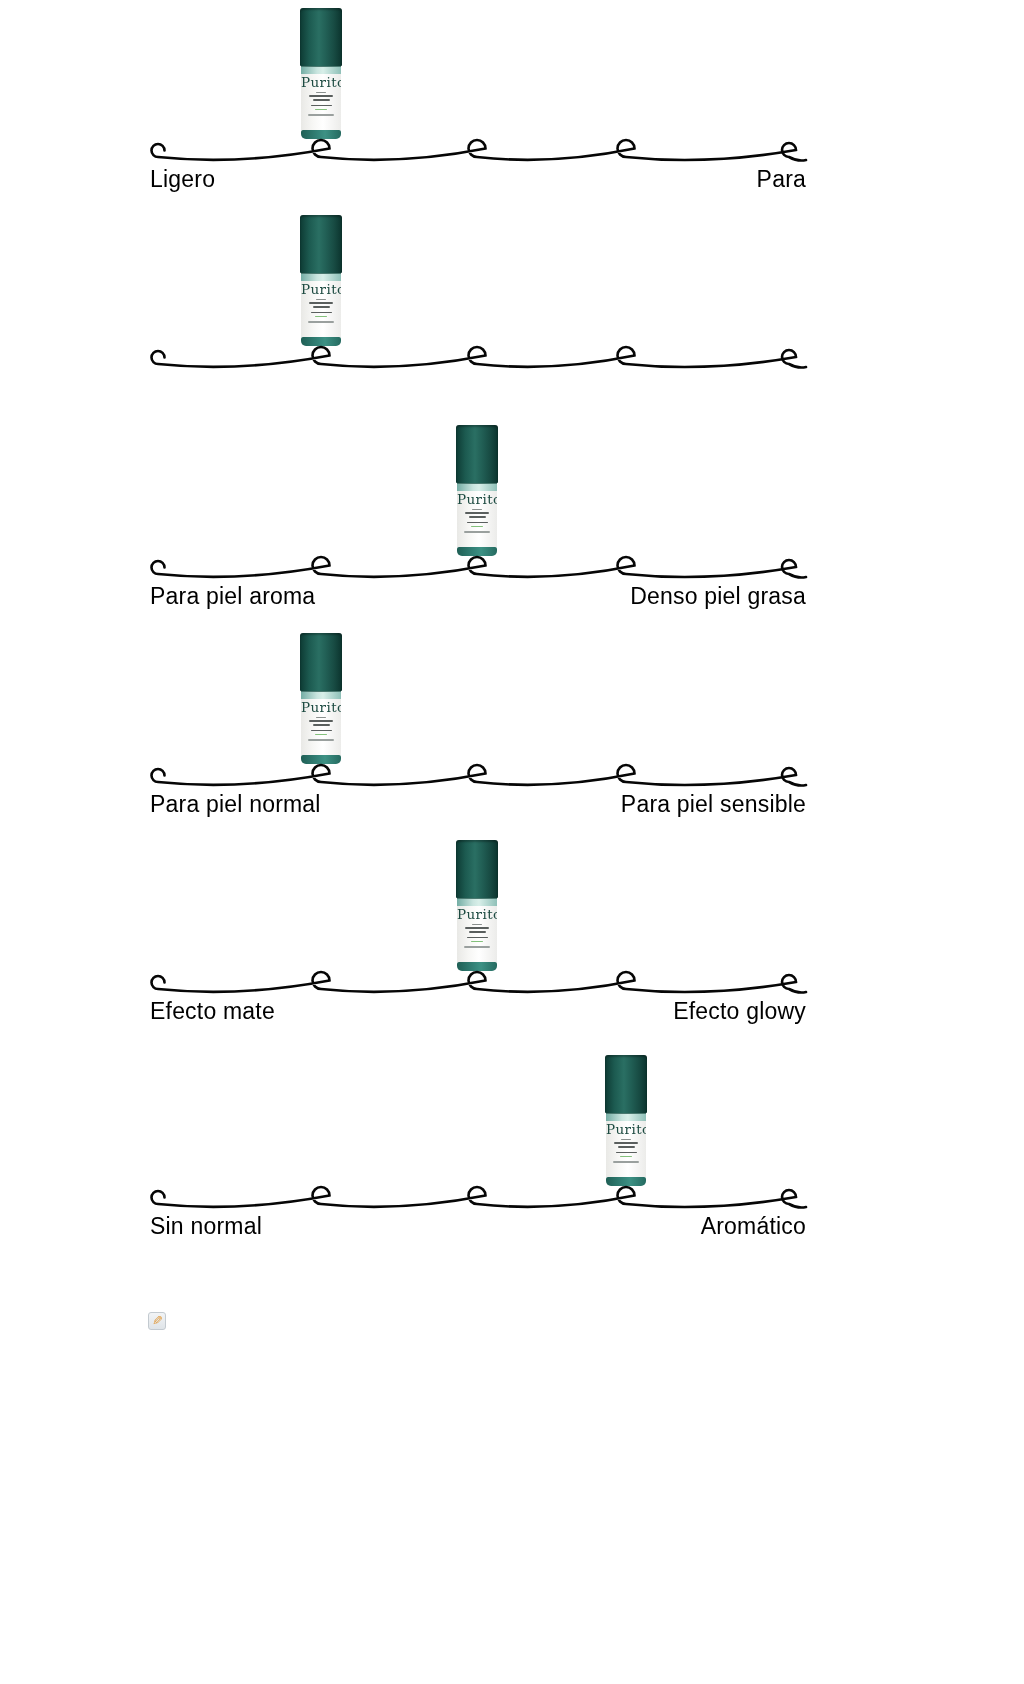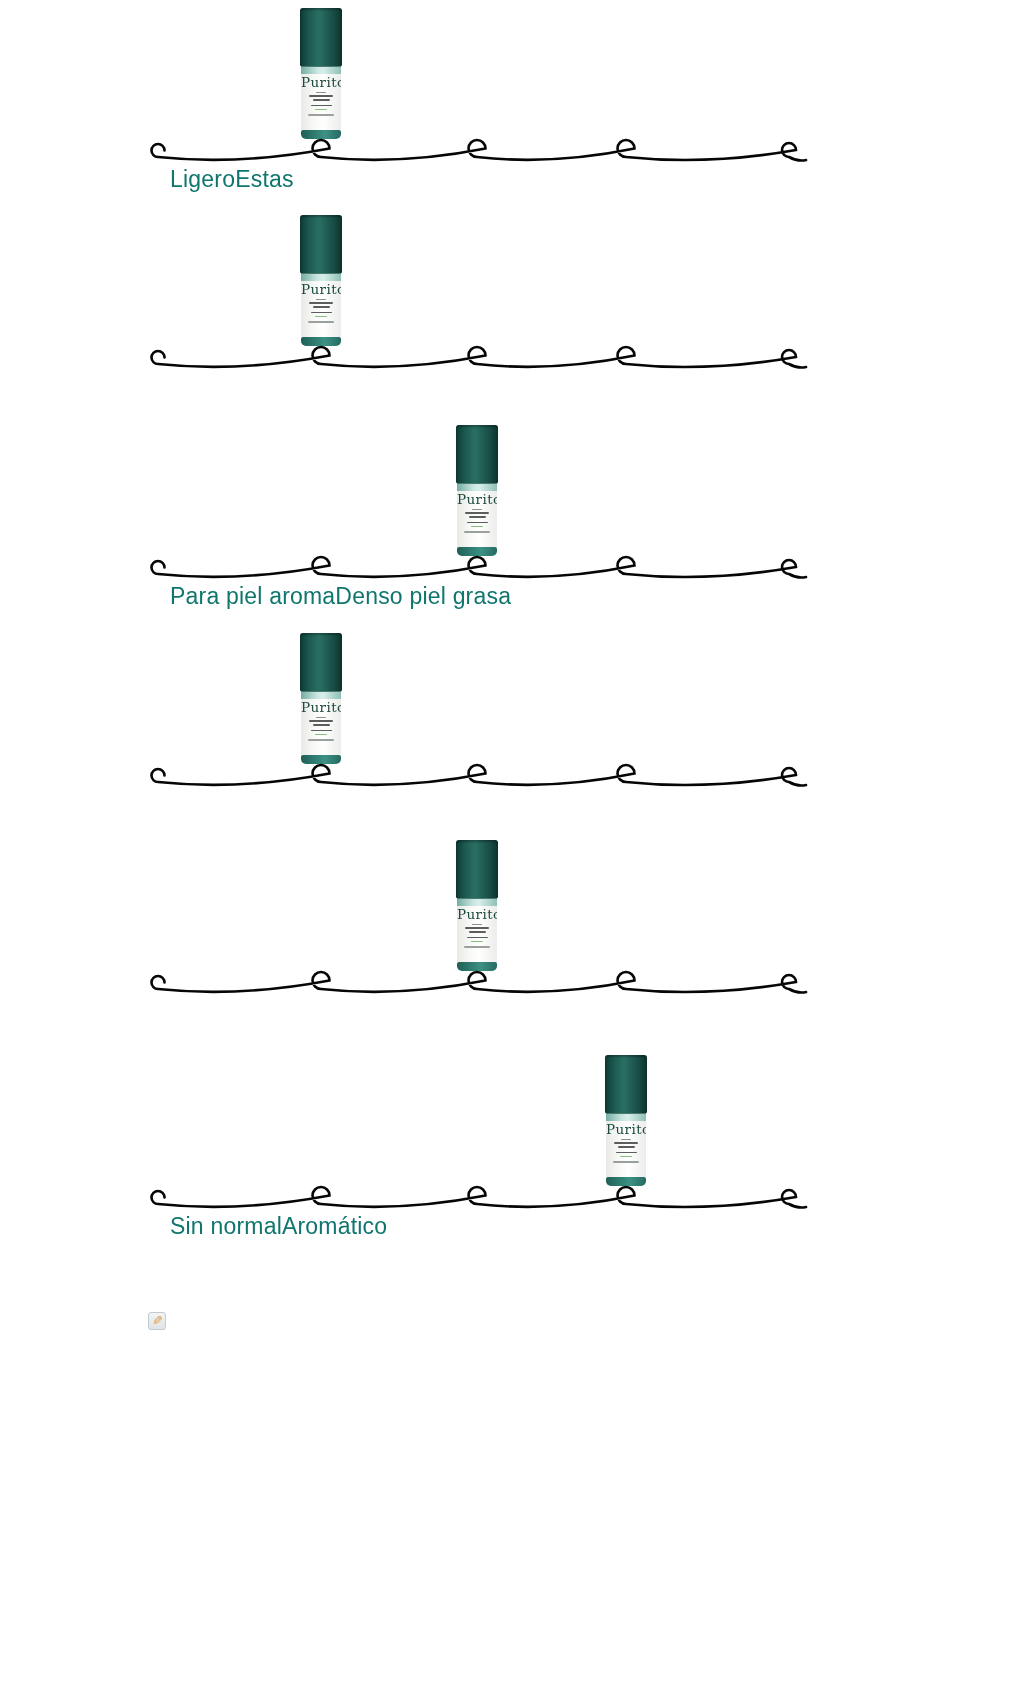--- a/index.html
+++ b/index.html
@@ -44,22 +44,22 @@
     height:9px;width:40px;margin:0 auto;
     background:linear-gradient(90deg,#1f5f55 0%,#35857a 45%,#3d9184 60%,#256a60 100%);
     border-radius:2px 2px 5px 5px;
   }
   
   .squiggle{position:absolute;left:146px;top:124px;}
   .squiggle path{fill:none;stroke:#060606;stroke-width:2.6;stroke-linecap:round;}
   
   .labels{
     position:absolute;left:150px;top:158px;width:656px;
-    display:flex;
-    font-size:23px;font-weight:500;color:#0f766e;letter-spacing:.2px;margin-left:20px;
+    display:flex;justify-content:space-between;
+    font-size:23px;font-weight:500;color:#000000;letter-spacing:.2px;
   }
   
   .note{
     position:absolute;left:148px;top:1304px;width:676px;
     font-size:16px;line-height:26px;color:#1c1c1c;
   }
   .memo-icon{
     display:inline-flex;align-items:center;justify-content:center;
     width:18px;height:18px;margin-right:7px;vertical-align:-3px;
     background:linear-gradient(#f2f4f6,#dfe4e8);
@@ -90,21 +90,21 @@
           <div class="bar green"></div>
           <div class="bar b5"></div>
         </div>
         <div class="base"></div>
       </div>
       <svg class="squiggle" width="670" height="40" viewBox="0 0 670 40">
         <path d="M 18.5 18.5 A 6.5 6.5 0 1 0 12 25 Q 93.5 33.5 183.5 16.5 A 8.5 8.5 0 1 0 175 25 Q 253 33.5 339.5 16.5 A 8.5 8.5 0 1 0 331 25 Q 405.5 33.5 488.5 16.5 A 8.5 8.5 0 1 0 480 25 Q 561.5 33.5 650 18 A 7 7 0 1 0 643 25 q 9 5 17 3"></path>
       </svg>
       <div class="labels">
         <span>Ligero</span>
-        <span>Estas</span>
+        <span>Para</span>
       </div>
     </div>
 
     <div class="scale-row" style="top: 215px;">
       <div class="bottle" style="left: 300px;">
         <div class="cap"></div>
         <div class="neck"></div>
         <div class="label">
           <div class="brand">Purito</div>
           <div class="bar b1"></div>
@@ -156,40 +156,48 @@
           <div class="bar b3"></div>
           <div class="bar b4"></div>
           <div class="bar green"></div>
           <div class="bar b5"></div>
         </div>
         <div class="base"></div>
       </div>
       <svg class="squiggle" width="670" height="40" viewBox="0 0 670 40">
         <path d="M 18.5 18.5 A 6.5 6.5 0 1 0 12 25 Q 93.5 33.5 183.5 16.5 A 8.5 8.5 0 1 0 175 25 Q 253 33.5 339.5 16.5 A 8.5 8.5 0 1 0 331 25 Q 405.5 33.5 488.5 16.5 A 8.5 8.5 0 1 0 480 25 Q 561.5 33.5 650 18 A 7 7 0 1 0 643 25 q 9 5 17 3"></path>
       </svg>
+      <div class="labels">
+        <span>Para piel normal</span>
+        <span>Para piel sensible</span>
+      </div>
     </div>
 
     <div class="scale-row" style="top: 840px;">
       <div class="bottle" style="left: 456px;">
         <div class="cap"></div>
         <div class="neck"></div>
         <div class="label">
           <div class="brand">Purito</div>
           <div class="bar b1"></div>
           <div class="bar b2"></div>
           <div class="bar b3"></div>
           <div class="bar b4"></div>
           <div class="bar green"></div>
           <div class="bar b5"></div>
         </div>
         <div class="base"></div>
       </div>
       <svg class="squiggle" width="670" height="40" viewBox="0 0 670 40">
         <path d="M 18.5 18.5 A 6.5 6.5 0 1 0 12 25 Q 93.5 33.5 183.5 16.5 A 8.5 8.5 0 1 0 175 25 Q 253 33.5 339.5 16.5 A 8.5 8.5 0 1 0 331 25 Q 405.5 33.5 488.5 16.5 A 8.5 8.5 0 1 0 480 25 Q 561.5 33.5 650 18 A 7 7 0 1 0 643 25 q 9 5 17 3"></path>
       </svg>
+      <div class="labels">
+        <span>Efecto mate</span>
+        <span>Efecto glowy</span>
+      </div>
     </div>
 
     <div class="scale-row" style="top: 1055px;">
       <div class="bottle" style="left: 605px;">
         <div class="cap"></div>
         <div class="neck"></div>
         <div class="label">
           <div class="brand">Purito</div>
           <div class="bar b1"></div>
           <div class="bar b2"></div>

